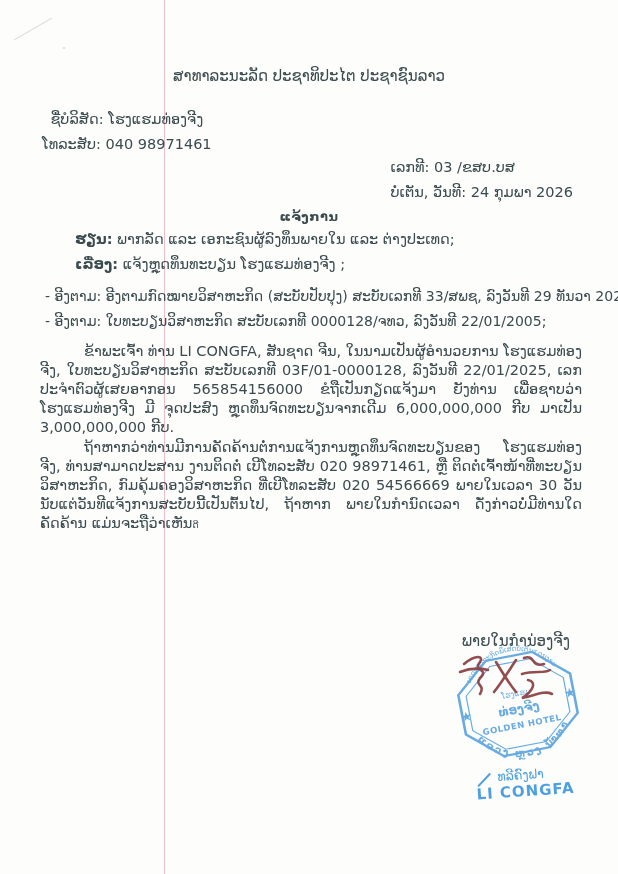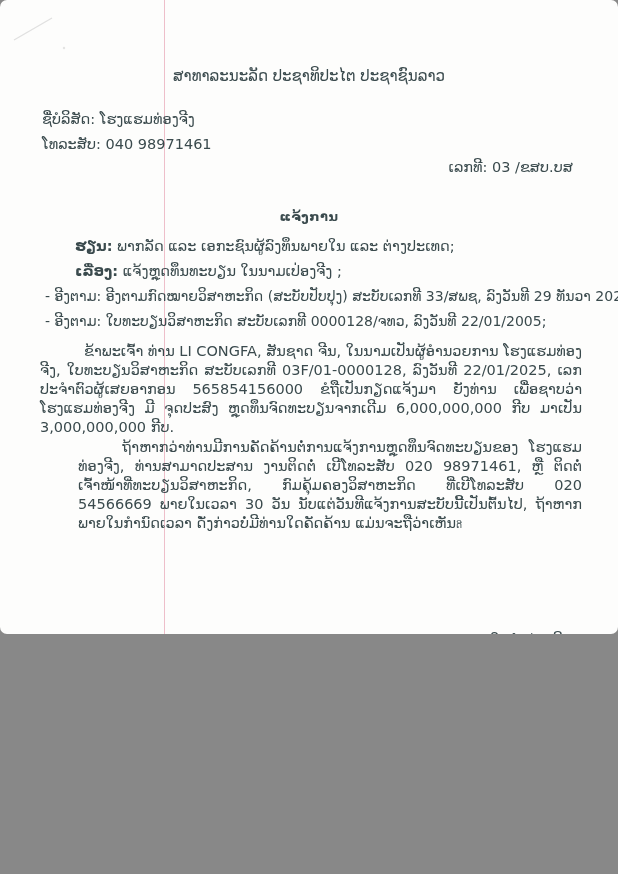--- a/index.html
+++ b/index.html
@@ -1,34 +1,34 @@
 <!DOCTYPE html>
 <html><head>
 <meta charset="utf-8">
 <style>
   html,body{margin:0;padding:0;background:#888;}
   .page{
-    position:relative;width:618px;height:634px;background:#fdfdfc;
+    position:relative;width:618px;height:874px;background:#fdfdfc;
     font-family:"DejaVu Sans","Liberation Sans",sans-serif;
-    color:#3a4a4d;overflow:hidden;margin:0 auto;border-radius:7px;
+    color:#3a4a4d;overflow:hidden;margin:0 auto;
   }
   .abs{position:absolute;}
   .center{left:0;right:0;text-align:center;}
   .scanline{position:absolute;top:0;bottom:0;left:164px;width:1px;
     background:rgba(225,140,160,.55);}
   .hdr{font-size:15px;white-space:nowrap;}
-  .info{left:42px;line-height:24.5px;font-size:14.5px;white-space:nowrap;}
+  .info{left:42px;line-height:24.5px;font-size:14.5px;white-space:nowrap;text-align:center;}
   .refblock{right:45px;line-height:25px;font-size:14.5px;white-space:nowrap;}
   .title{font-weight:bold;font-size:13px;letter-spacing:.5px;}
   .meta{left:75px;line-height:25px;font-size:14.5px;white-space:nowrap;}
   .meta b{font-weight:bold;}
   .refs{left:45px;line-height:25.3px;font-size:14px;white-space:nowrap;}
   .bodytext{left:40px;right:36px;font-size:14.5px;line-height:19px;text-align:justify;}
   .bodytext p{margin:0;text-indent:44px;}
-  .bodytext p.gap{margin-top:1px;margin-left:38px;}
+  .bodytext p.gap{margin-top:1px;}
   .small-tail{font-size:9px;}
   .sig-company{right:48px;font-size:15px;white-space:nowrap;}
   .stamp-wrap{left:446px;top:644px;width:145px;height:125px;}
   .redsig{left:450px;top:646px;width:112px;height:66px;z-index:3;}
   .namestamp{left:476px;top:766px;width:130px;color:#4d9fe0;transform:rotate(-4deg);}
   .namestamp .lao{font-size:12.5px;margin-left:22px;white-space:nowrap;}
   .namestamp .latin{font-size:15px;font-weight:bold;letter-spacing:1px;white-space:nowrap;}
   .pencil{left:6px;top:8px;width:70px;height:50px;}
 </style>
 </head>
@@ -45,27 +45,28 @@
 
   <div class="abs center hdr" style="top:67px;">ສາທາລະນະລັດ ປະຊາທິປະໄຕ ປະຊາຊົນລາວ</div>
 
   <div class="abs info" style="top:107px;">
     <div>ຊື່ບໍລິສັດ: ໂຮງແຮມທ່ອງຈີງ</div>
     <div>ໂທລະສັບ: 040 98971461</div>
   </div>
 
   <div class="abs refblock" style="top:155px;">
     <div>ເລກທີ: 03 /ຂສບ.ບສ</div>
+    <div>ບໍ່ເຕັນ, ວັນທີ: 24 ກຸມພາ 2026</div>
   </div>
 
   <div class="abs center title" style="top:209px;">ແຈ້ງການ</div>
 
-  <div class="abs meta" style="top:234px;">
+  <div class="abs meta" style="top:227px;">
     <div><b>ຮຽນ:</b><span> ພາກລັດ ແລະ ເອກະຊົນຜູ້ລົງທຶນພາຍໃນ ແລະ ຕ່າງປະເທດ;</span></div>
-    <div><b>ເລື່ອງ:</b><span> ແຈ້ງຫຼຸດທຶນທະບຽນ ໃນນາມເປ່ອງຈີງ ;</span></div>
+    <div><b>ເລື່ອງ:</b><span> ແຈ້ງຫຼຸດທຶນທະບຽນ ໂຮງແຮມທ່ອງຈີງ ;</span></div>
   </div>
 
   <div class="abs refs" style="top:284px;">
     <div>-   ອີງຕາມ: ອີງຕາມກົດໝາຍວິສາຫະກິດ (ສະບັບປັບປຸງ) ສະບັບເລກທີ 33/ສພຊ, ລົງວັນທີ 29 ທັນວາ 2022;</div>
     <div>-   ອີງຕາມ: ໃບທະບຽນວິສາຫະກິດ ສະບັບເລກທີ 0000128/ຈທວ, ລົງວັນທີ 22/01/2005;</div>
   </div>
 
   <div class="abs bodytext" style="top:342px;">
     <p>ຂ້າພະເຈົ້າ ທ່ານ LI CONGFA, ສັນຊາດ ຈີນ, ໃນນາມເປັນຜູ້ອຳນວຍການ ໂຮງແຮມທ່ອງຈີງ, ໃບທະບຽນວິສາຫະກິດ ສະບັບເລກທີ 03F/01-0000128, ລົງວັນທີ 22/01/2025, ເລກປະຈຳຕົວຜູ້ເສຍອາກອນ 565854156000 ຂໍຖືເປັນກຽດແຈ້ງມາ ຍັງທ່ານ ເພື່ອຊາບວ່າ ໂຮງແຮມທ່ອງຈີງ ມີ ຈຸດປະສົງ ຫຼຸດທຶນຈົດທະບຽນຈາກເດີມ 6,000,000,000 ກີບ ມາເປັນ 3,000,000,000 ກີບ.</p>
     <p class="gap"><span>ຖ້າຫາກວ່າທ່ານມີການຄັດຄ້ານຕໍ່ການແຈ້ງການຫຼຸດທຶນຈົດທະບຽນຂອງ ໂຮງແຮມທ່ອງຈີງ, ທ່ານສາມາດປະສານ ງານຕິດຕໍ່ ເບີໂທລະສັບ 020 98971461, ຫຼື ຕິດຕໍ່ເຈົ້າໜ້າທີ່ທະບຽນວິສາຫະກິດ, ກົມຄຸ້ມຄອງວິສາຫະກິດ ທີ່ເບີໂທລະສັບ 020 54566669 ພາຍໃນເວລາ 30 ວັນ ນັບແຕ່ວັນທີແຈ້ງການສະບັບນີ້ເປັນຕົ້ນໄປ, ຖ້າຫາກ ພາຍໃນກຳນົດເວລາ ດັ່ງກ່າວບໍ່ມີທ່ານໃດຄັດຄ້ານ ແມ່ນຈະຖືວ່າເຫັນ</span><span class="small-tail">ດີ</span></p>

